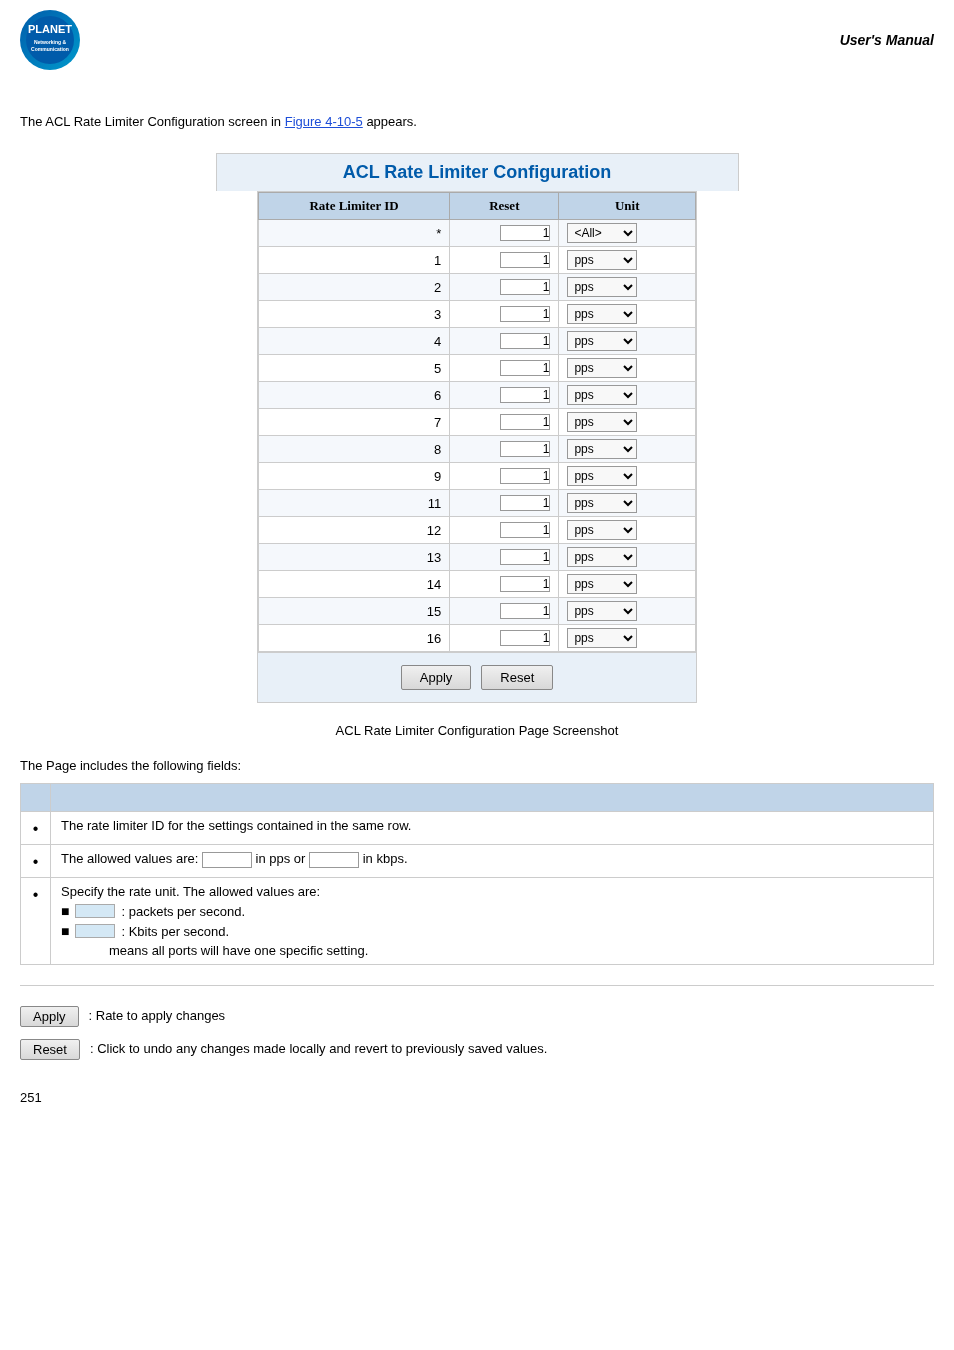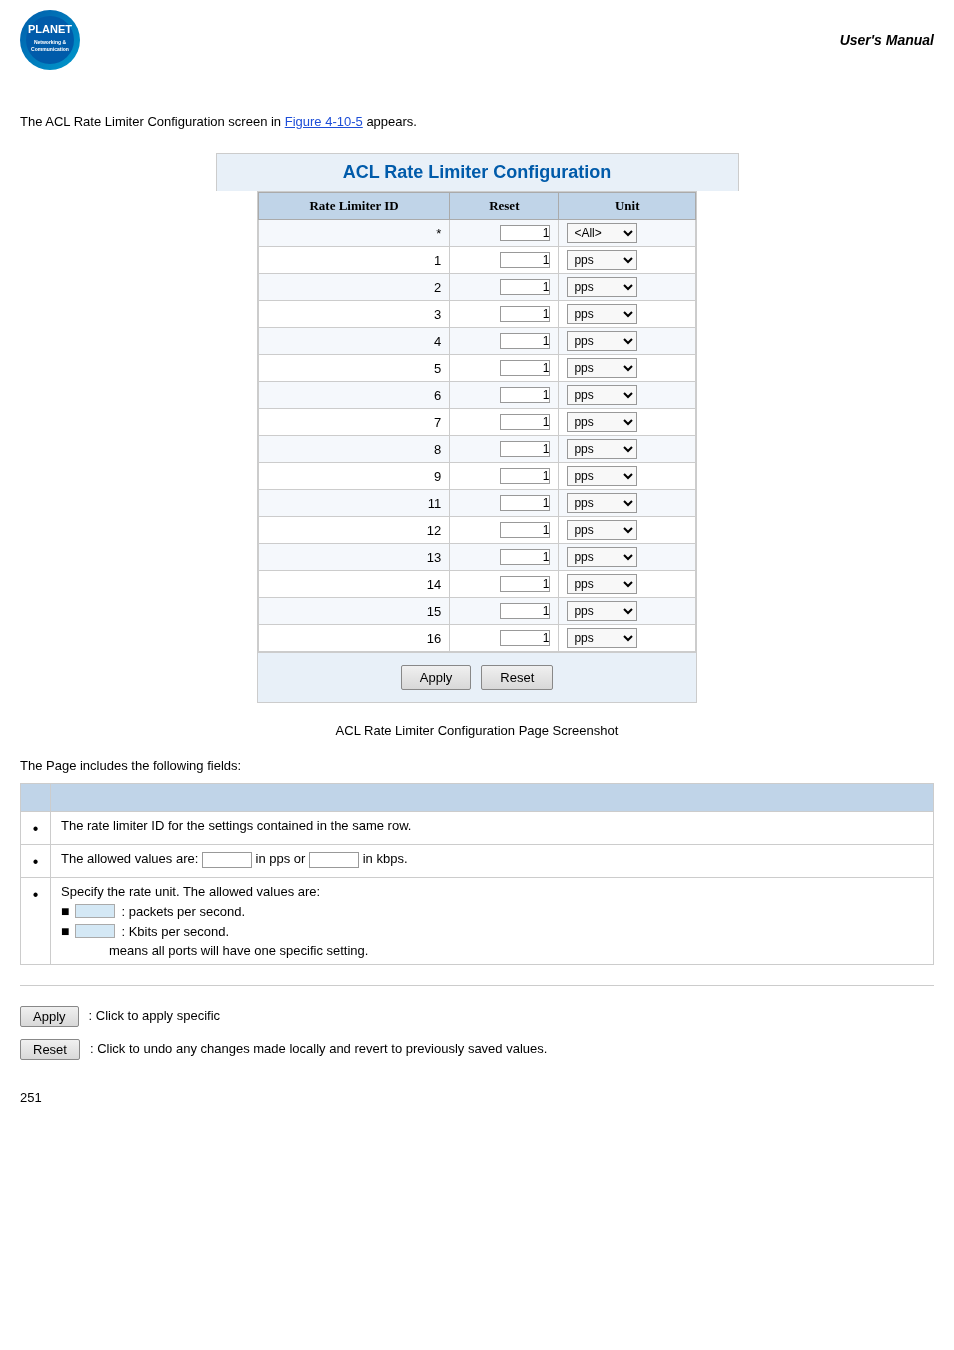--- a/index.html
+++ b/index.html
@@ -402,21 +402,21 @@
       </td>
     </tr>
   </tbody>
 </table>
 
 <hr class="divider">
 
 <div class="bottom-section">
   <div class="bottom-item">
     <button class="bottom-btn">Apply</button>
-    <span class="bottom-desc">: Click to apply specific</span>
+    <span class="bottom-desc">: Rate to apply changes</span>
   </div>
   <div class="bottom-item">
     <button class="bottom-btn">Reset</button>
     <span class="bottom-desc">: Click to undo any changes made locally and revert to previously saved values.</span>
   </div>
 </div>
 
 <div class="page-number">251</div>
 
 </body></html>

